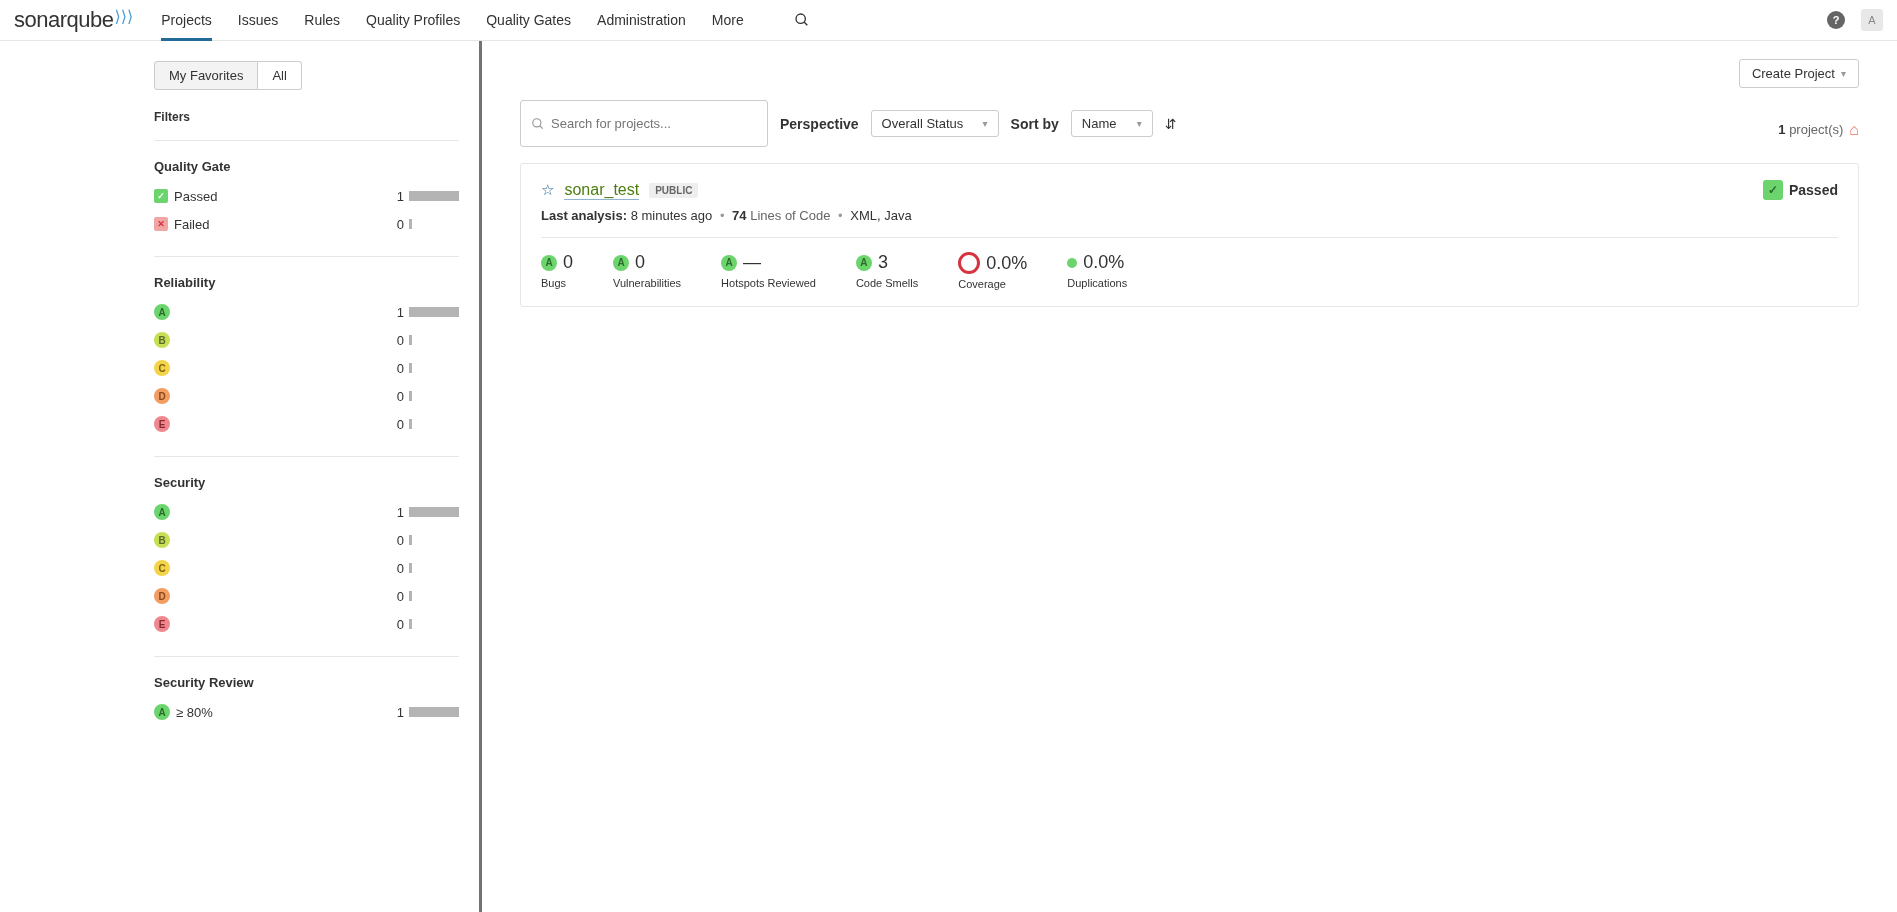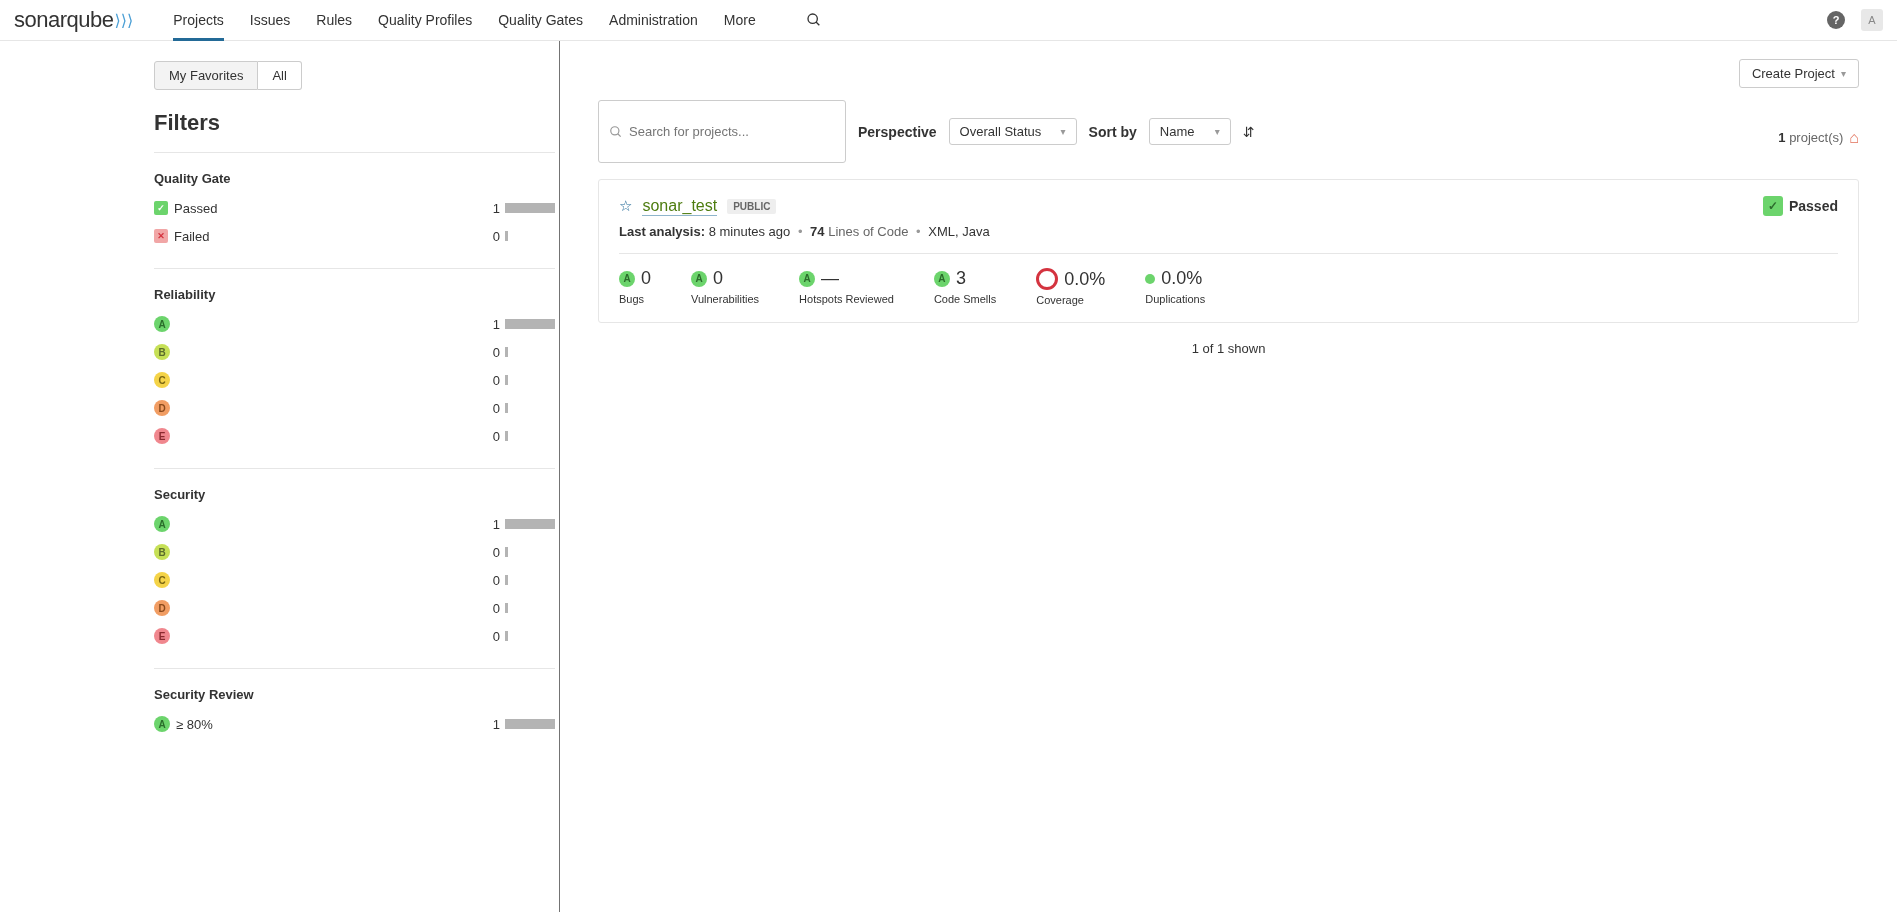--- a/index.html
+++ b/index.html
@@ -16,22 +16,22 @@
     }
     .topbar {
       display: flex;
       align-items: center;
       height: 41px;
       border-bottom: 1px solid #e6e6e6;
       padding: 0 14px;
     }
     .logo {
       display: flex;
-      align-items: center;
-      margin-right: 40px;
+      align-items: flex-start;
+      margin-right: 28px;
     }
     .logo-text {
       font-size: 22px;
       font-weight: 400;
       color: #333;
       letter-spacing: -0.5px;
     }
     .logo-q {
       font-weight: 300;
     }
@@ -95,23 +95,23 @@
       display: flex;
       align-items: center;
       justify-content: center;
       font-size: 11px;
       cursor: pointer;
     }
     .body-wrapper {
       display: flex;
     }
     .sidebar {
-      width: 560px;
-      border-right: 1px solid #737373;
-      padding: 20px 4px 20px 154px;
+      width: 482px;
+      border-right: 3px solid #737373;
+      padding: 20px 20px 20px 154px;
       overflow-y: auto;
       height: 871px;
       position: relative;
     }
     .sidebar::-webkit-scrollbar {
       width: 16px;
     }
     .sidebar::-webkit-scrollbar-track {
       background: #f0f0f0;
     }
@@ -135,21 +135,21 @@
     }
     .tab-btn:last-child {
       border-radius: 0 3px 3px 0;
       border-left: none;
     }
     .tab-btn.active {
       background: #f3f3f3;
       font-weight: 500;
     }
     .filters-title {
-      font-size: 22px;
+      font-size: 12px;
       font-weight: 600;
       margin-bottom: 16px;
       color: #333;
     }
     .filter-section {
       border-top: 1px solid #e6e6e6;
       padding: 18px 0 14px 0;
     }
     .filter-header {
       font-size: 13px;
@@ -249,21 +249,21 @@
       display: flex;
       align-items: center;
       gap: 12px;
       margin-bottom: 16px;
     }
     .search-box {
       display: flex;
       align-items: center;
       border: 1px solid #ccc;
       border-radius: 3px;
-      padding: 23px 10px;
+      padding: 15px 10px;
       width: 248px;
     }
     .search-box input {
       border: none;
       outline: none;
       font-size: 13px;
       flex: 1;
       margin-left: 6px;
     }
     .toolbar-label {
@@ -679,15 +679,14 @@
         <div class="metric">
           <div class="metric-top">
             <span class="duplication-dot"></span>
             <span class="metric-value">0.0%</span>
           </div>
           <div class="metric-label">Duplications</div>
         </div>
       </div>
     </div>
 
-    <div class="shown-text">1 of 1 shown</div>
   </div>
 </div>
 
 </body></html>

